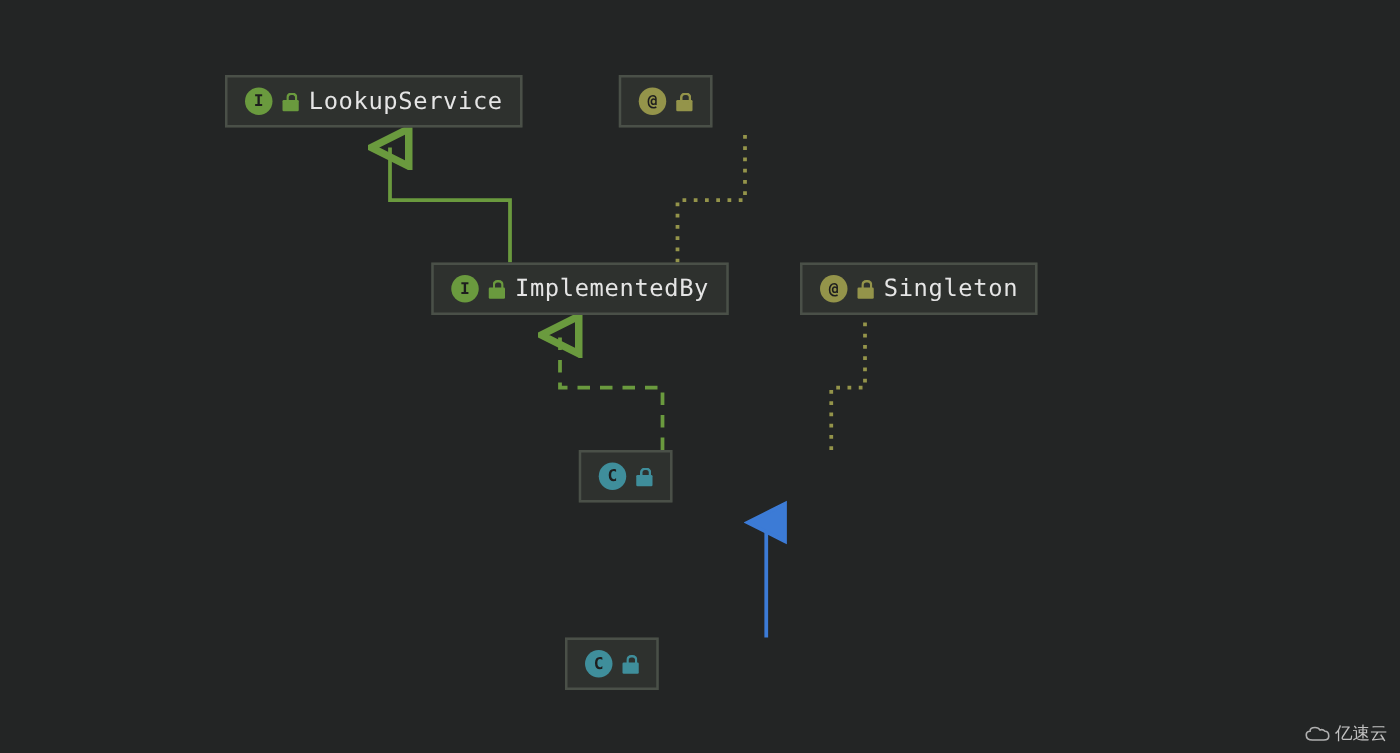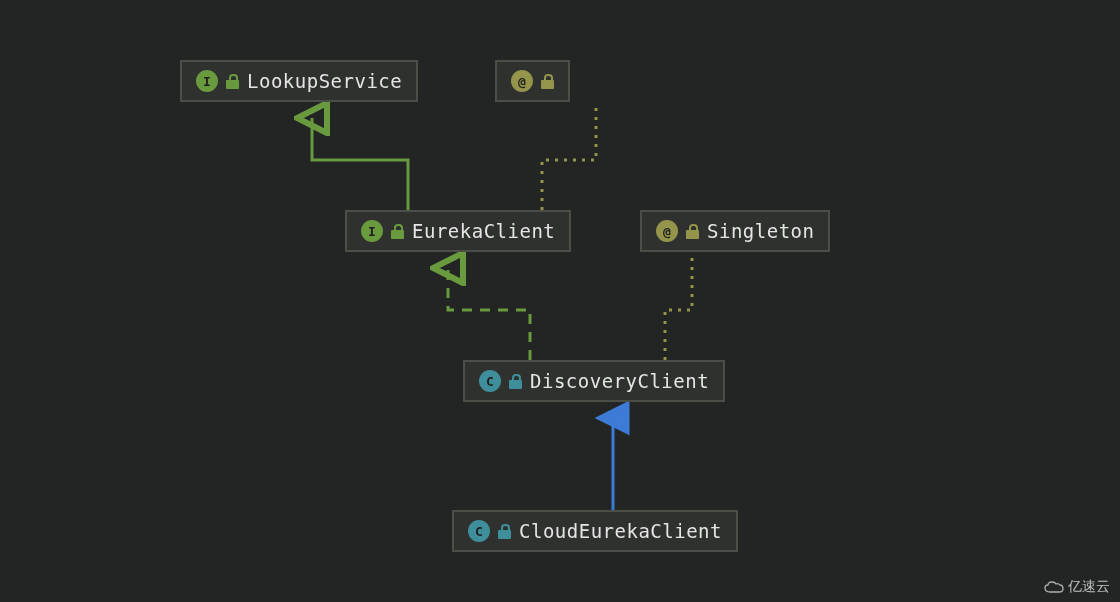--- a/index.html
+++ b/index.html
@@ -121,39 +121,37 @@
 </div>
 
 <div class="node" style="left:495px; top:60px;">
   <span class="badge badge-a">@</span>
   <span class="lock lock-olive"></span>
 </div>
 
 <div class="node" style="left:345px; top:210px;">
   <span class="badge badge-i">I</span>
   <span class="lock"></span>
-  <span class="label">EurekaClient</span>
+  <span class="label">ImplementedBy</span>
 </div>
 
 <div class="node" style="left:640px; top:210px;">
   <span class="badge badge-a">@</span>
   <span class="lock lock-olive"></span>
   <span class="label">Singleton</span>
 </div>
 
 <div class="node" style="left:463px; top:360px;">
   <span class="badge badge-c">C</span>
   <span class="lock lock-teal"></span>
-  <span class="label">DiscoveryClient</span>
 </div>
 
 <div class="node" style="left:452px; top:510px;">
   <span class="badge badge-c">C</span>
   <span class="lock lock-teal"></span>
-  <span class="label">CloudEurekaClient</span>
 </div>
 
 <div class="watermark">
   <svg width="20" height="14" viewBox="0 0 20 14">
     <path d="M6 12 Q1 12 1 8 Q1 5 4 5 Q4 2 8 2 Q11 2 12 4 Q14 3 16 5 Q19 5 19 9 Q19 12 15 12 Z" fill="none" stroke="#b0b0b0" stroke-width="1.3"></path>
   </svg>
   <span>亿速云</span>
 </div>
 
 </body></html>

